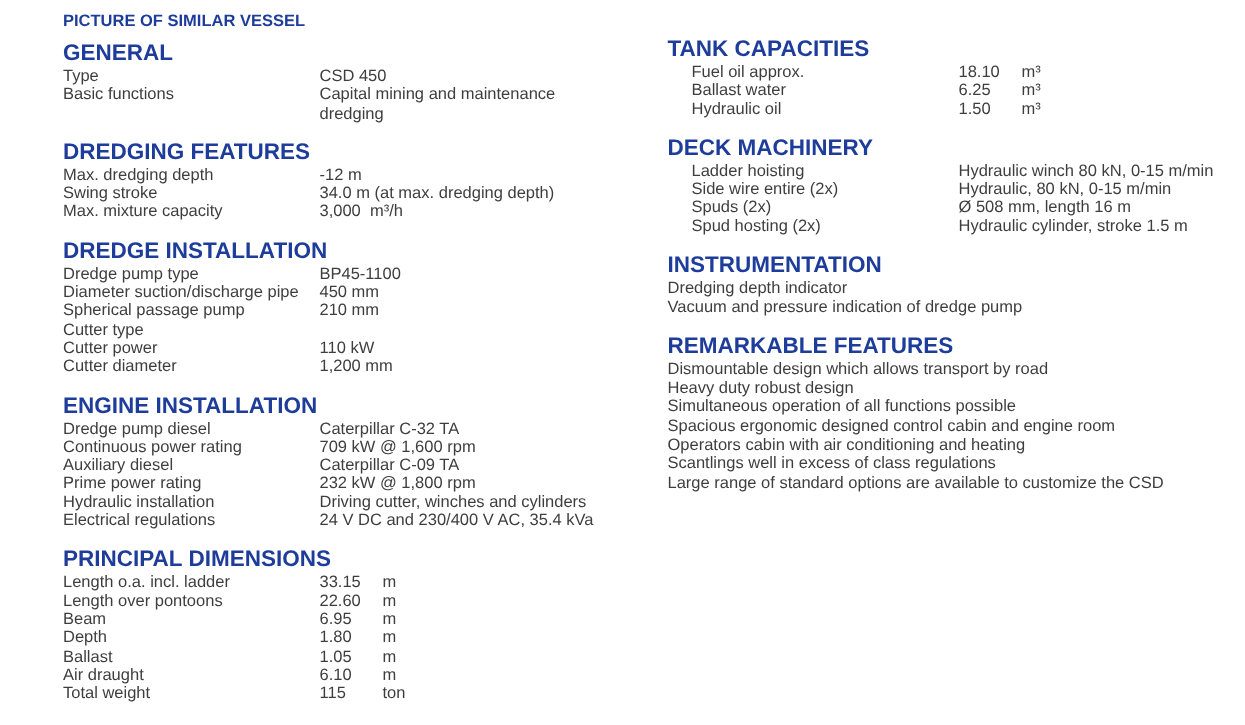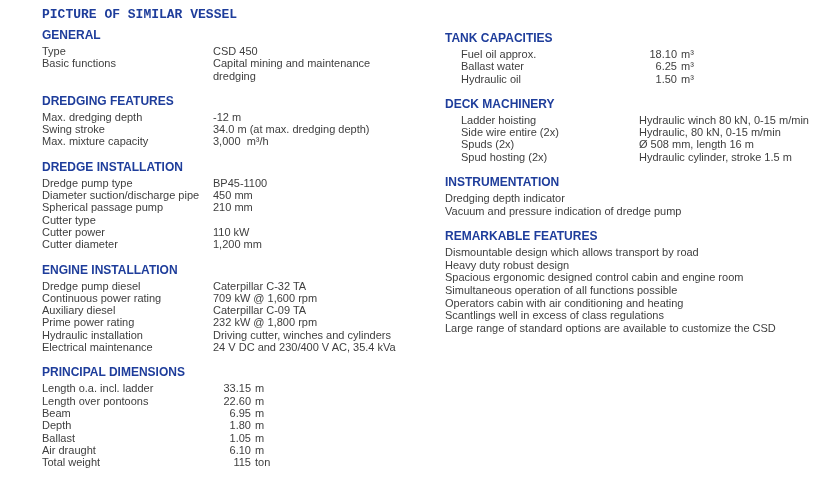--- a/index.html
+++ b/index.html
@@ -9,37 +9,37 @@
     font-family: "Liberation Sans", "DejaVu Sans", sans-serif;
     font-size: 11px;
     color: #3e3e3e;
     overflow: hidden;
     position: relative;
   }
   .col { position: absolute; top: 0; }
   .col-left  { left: 42px;  width: 398px; }
   .col-right { left: 445px; width: 382px; }
   .col-left  { padding-top: 8px; }
-  .col-right { padding-top: 24px; }
+  .col-right { padding-top: 18px; }
 
   h1.doc-title {
-    font-size: 13px; font-weight: bold; color: #1e3d9b;
-    margin: 0 0 4px 0; line-height: 13px; font-family: Liberation Mono, monospace;
+    font-size: 11px; font-weight: bold; color: #1e3d9b;
+    margin: 0 0 4px 0; line-height: 13px;
   }
   section { margin-top: 13px; }
   section.first { margin-top: 8px; }
   h2.sec-title {
-    font-size: 12px; font-weight: bold; color: #1e3d9b;
+    font-size: 15px; font-weight: bold; color: #1e3d9b;
     margin: 0 0 3px 0; line-height: 13px;
   }
   .row { display: flex; line-height: 12.3px; }
   .lbl { flex: 0 0 171px; }
   .col-right .lbl { flex: 0 0 178px; margin-left: 16px; }
   .val { flex: 1; white-space: pre-wrap; }
-  .numval .num { display: inline-block; width: 38px; text-align: right; }
+  .numval .num { display: inline-block; width: 38px; text-align: left; }
   .numval .unit { margin-left: 4px; }
   .line { line-height: 12.6px; }
 </style>
 </head>
 <body>
 
 <div class="col col-left">
 
   <h1 class="doc-title">PICTURE OF SIMILAR VESSEL</h1>
 
@@ -115,21 +115,21 @@
     </div>
     <div class="row">
       <span class="lbl">Prime power rating</span>
       <span class="val">232 kW @ 1,800 rpm</span>
     </div>
     <div class="row">
       <span class="lbl">Hydraulic installation</span>
       <span class="val">Driving cutter, winches and cylinders</span>
     </div>
     <div class="row">
-      <span class="lbl">Electrical maintenance</span>
+      <span class="lbl">Electrical regulations</span>
       <span class="val">24 V DC and 230/400 V AC, 35.4 kVa</span>
     </div>
   </section>
 
   <section>
     <h2 class="sec-title">PRINCIPAL DIMENSIONS</h2>
     <div class="row">
       <span class="lbl">Length o.a. incl. ladder</span>
       <span class="val numval"><span class="num">33.15</span><span class="unit">m</span></span>
     </div>
@@ -202,20 +202,20 @@
   <section>
     <h2 class="sec-title">INSTRUMENTATION</h2>
     <div class="line">Dredging depth indicator</div>
     <div class="line">Vacuum and pressure indication of dredge pump</div>
   </section>
 
   <section>
     <h2 class="sec-title">REMARKABLE FEATURES</h2>
     <div class="line">Dismountable design which allows transport by road</div>
     <div class="line">Heavy duty robust design</div>
+    <div class="line">Simultaneous operation of all functions possible</div>
     <div class="line">Spacious ergonomic designed control cabin and engine room</div>
-    <div class="line">Simultaneous operation of all functions possible</div>
     <div class="line">Operators cabin with air conditioning and heating</div>
     <div class="line">Scantlings well in excess of class regulations</div>
     <div class="line">Large range of standard options are available to customize the CSD</div>
   </section>
 
 </div>
 
 </body></html>

